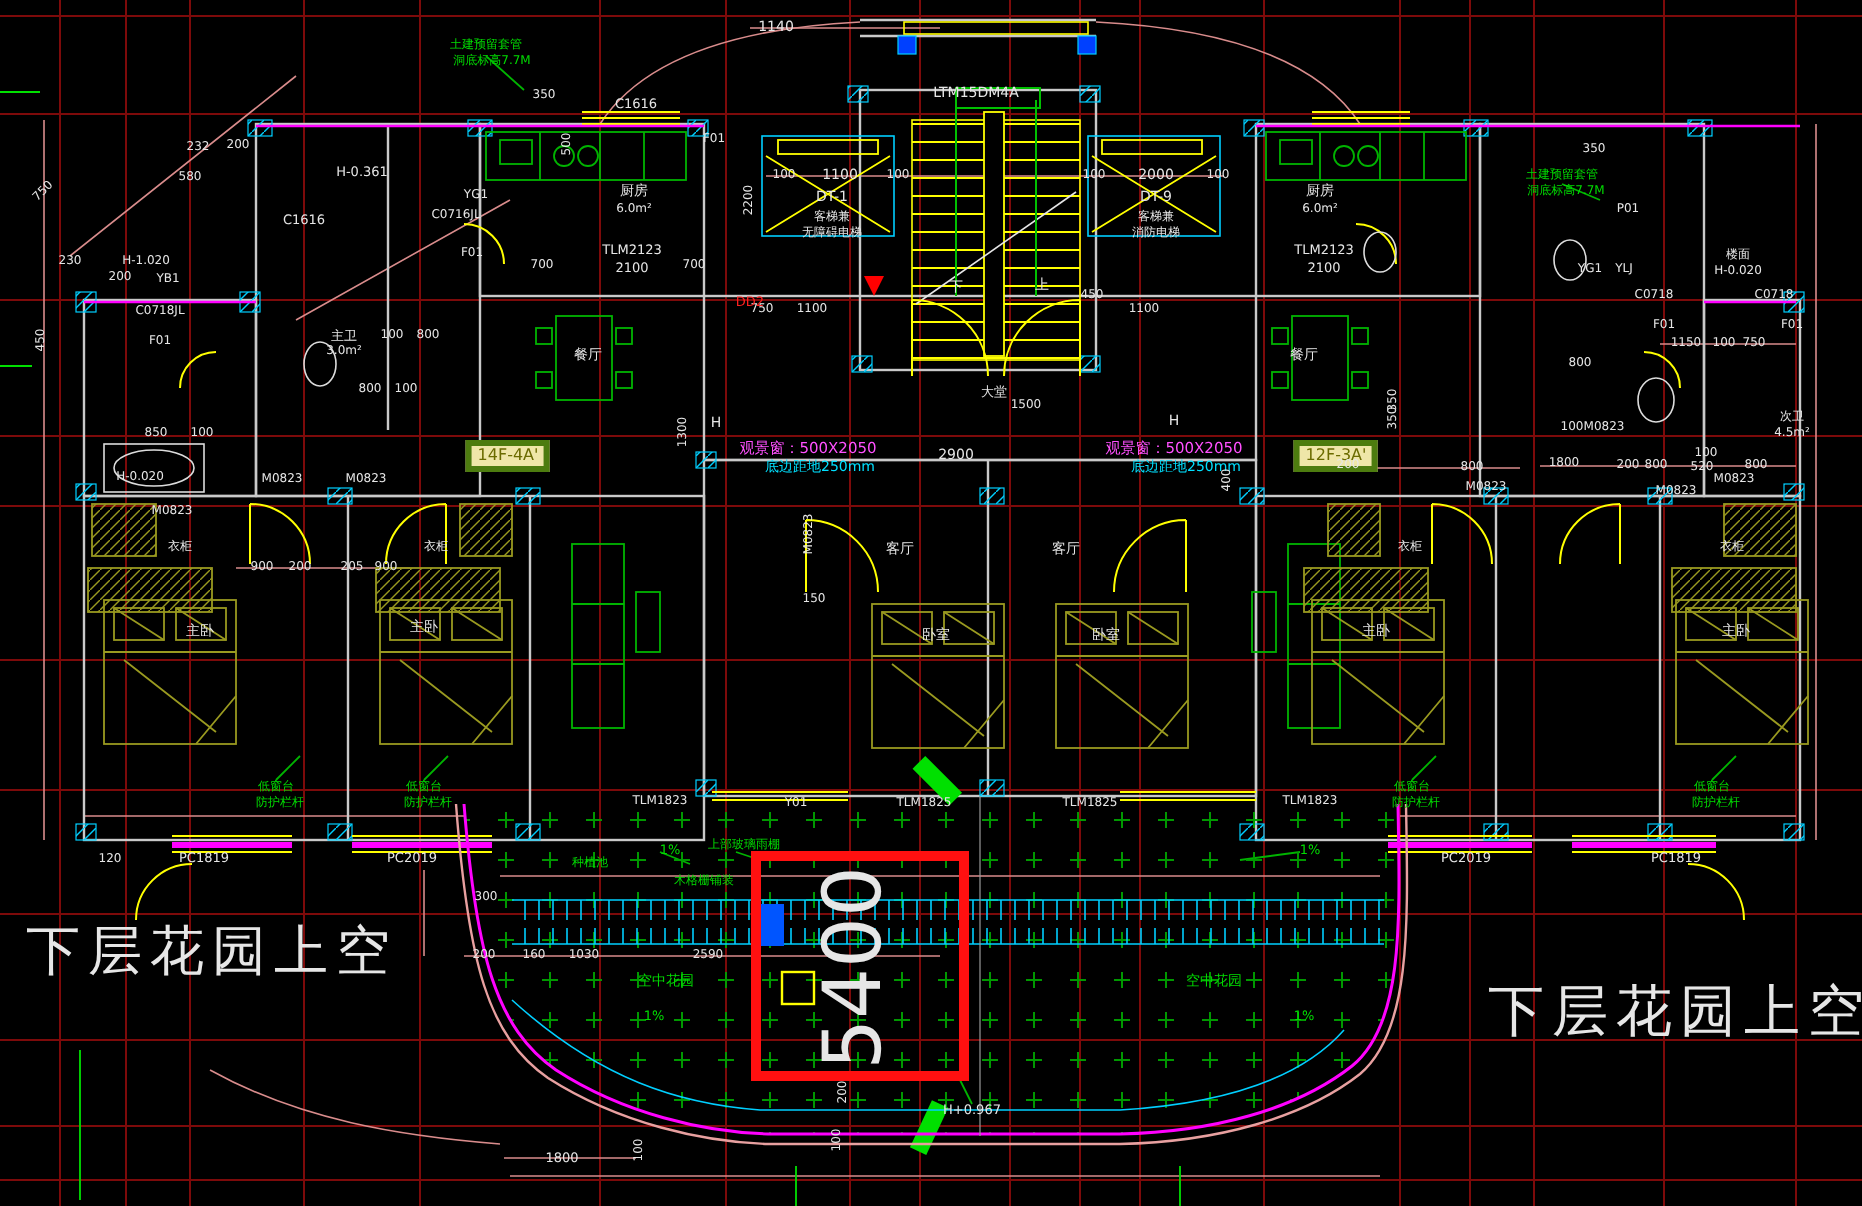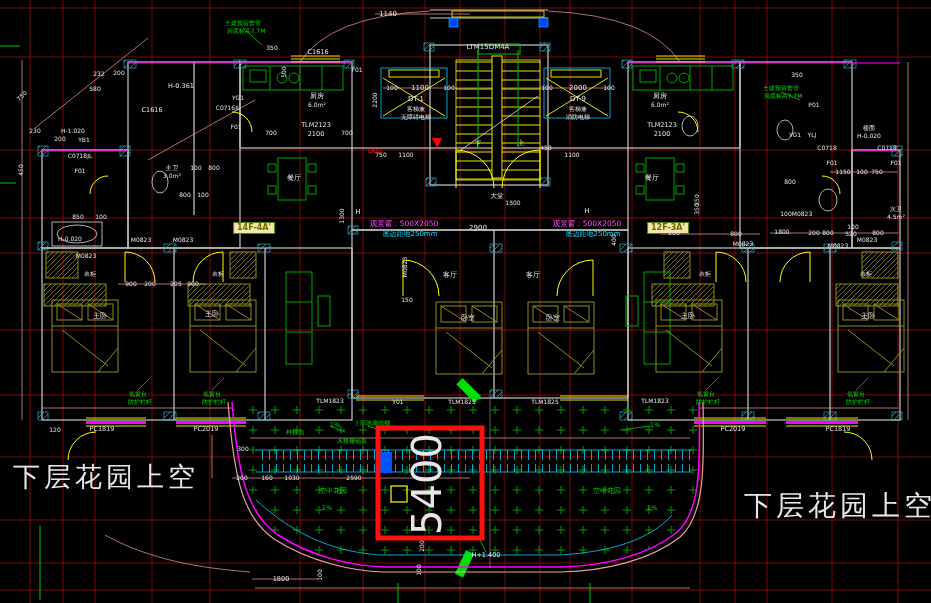--- a/index.html
+++ b/index.html
@@ -2,21 +2,21 @@
 <html><head>
 <meta charset="utf-8">
 <style>
   html,body{margin:0;padding:0;background:#000;}
   #canvas{position:relative;width:931px;height:603px;background:#000;overflow:hidden;
           font-family:"DejaVu Sans",sans-serif;}
   #drawing{position:absolute;left:0;top:0;}
   #label-layer{position:absolute;left:0;top:0;width:100%;height:100%;pointer-events:none;}
   .lbl{position:absolute;white-space:nowrap;line-height:1;transform:translate(-50%,-50%);
        font-family:"DejaVu Sans",sans-serif;}
-  .boxed{background:#efe6a8;border:1px solid #4d7c0f;padding:1px 3px;font-weight:bold;}
+  .boxed{background:#efe6a8;border:3px solid #4d7c0f;padding:1px 3px;font-weight:normal;}
   .big{letter-spacing:4px;font-weight:400;}
   .hand{font-weight:400;}
 </style>
 </head>
 <body>
 
 <div id="canvas">
 <svg id="drawing" width="931" height="603" viewBox="0 0 931 603">
   <defs>
     <pattern id="hx" width="6" height="6" patternUnits="userSpaceOnUse">
@@ -399,21 +399,21 @@
       <span class="lbl" style="left: 354px; top: 478px; font-size: 6px; color: rgb(230, 230, 230); transform: translate(-50%, -50%) rotate(0deg);">2590</span>
       <span class="lbl" style="left: 333px; top: 491px; font-size: 7px; color: rgb(0, 220, 0); transform: translate(-50%, -50%) rotate(0deg);">空中花园</span>
       <span class="lbl" style="left: 607px; top: 491px; font-size: 7px; color: rgb(0, 220, 0); transform: translate(-50%, -50%) rotate(0deg);">空中花园</span>
       <span class="lbl" style="left: 335px; top: 425px; font-size: 6.5px; color: rgb(0, 220, 0); transform: translate(-50%, -50%) rotate(0deg);">1%</span>
       <span class="lbl" style="left: 327px; top: 508px; font-size: 6.5px; color: rgb(0, 220, 0); transform: translate(-50%, -50%) rotate(0deg);">1%</span>
       <span class="lbl" style="left: 655px; top: 425px; font-size: 6.5px; color: rgb(0, 220, 0); transform: translate(-50%, -50%) rotate(0deg);">1%</span>
       <span class="lbl" style="left: 652px; top: 508px; font-size: 6.5px; color: rgb(0, 220, 0); transform: translate(-50%, -50%) rotate(0deg);">1%</span>
       <span class="lbl" style="left: 372px; top: 423px; font-size: 6px; color: rgb(0, 220, 0); transform: translate(-50%, -50%) rotate(0deg);">上部玻璃雨棚</span>
       <span class="lbl" style="left: 295px; top: 432px; font-size: 6px; color: rgb(0, 220, 0); transform: translate(-50%, -50%) rotate(0deg);">种植池</span>
       <span class="lbl" style="left: 352px; top: 441px; font-size: 6px; color: rgb(0, 220, 0); transform: translate(-50%, -50%) rotate(0deg);">木格栅铺装</span>
-      <span class="lbl" style="left: 486px; top: 555px; font-size: 6.5px; color: rgb(230, 230, 230); transform: translate(-50%, -50%) rotate(0deg);">H+1.400</span>
+      <span class="lbl" style="left: 486px; top: 555px; font-size: 6.5px; color: rgb(230, 230, 230); transform: translate(-50%, -50%) rotate(0deg);">H+0.967</span>
       <span class="lbl" style="left: 422px; top: 546px; font-size: 6px; color: rgb(230, 230, 230); transform: translate(-50%, -50%) rotate(-90deg);">200</span>
       <span class="lbl" style="left: 419px; top: 570px; font-size: 6px; color: rgb(230, 230, 230); transform: translate(-50%, -50%) rotate(-90deg);">100</span>
       <span class="lbl" style="left: 320px; top: 575px; font-size: 6px; color: rgb(230, 230, 230); transform: translate(-50%, -50%) rotate(-90deg);">100</span>
       <span class="lbl" style="left: 281px; top: 579px; font-size: 6.5px; color: rgb(230, 230, 230); transform: translate(-50%, -50%) rotate(0deg);">1800</span>
       <span class="lbl" style="left: 55px; top: 430px; font-size: 6px; color: rgb(230, 230, 230); transform: translate(-50%, -50%) rotate(0deg);">120</span>
       <span class="lbl big" style="left: 106px; top: 476px; font-size: 27px; color: rgb(230, 230, 230); transform: translate(-50%, -50%) rotate(0deg);">下层花园上空</span>
       <span class="lbl big" style="left: 840px; top: 506px; font-size: 28px; color: rgb(230, 230, 230); transform: translate(-50%, -50%) rotate(0deg);">下层花园上空</span>
       <span class="lbl hand" style="left: 427px; top: 484px; font-size: 40px; color: rgb(230, 230, 230); transform: translate(-50%, -50%) rotate(-90deg);">5400</span>
     </div>
 </div>

